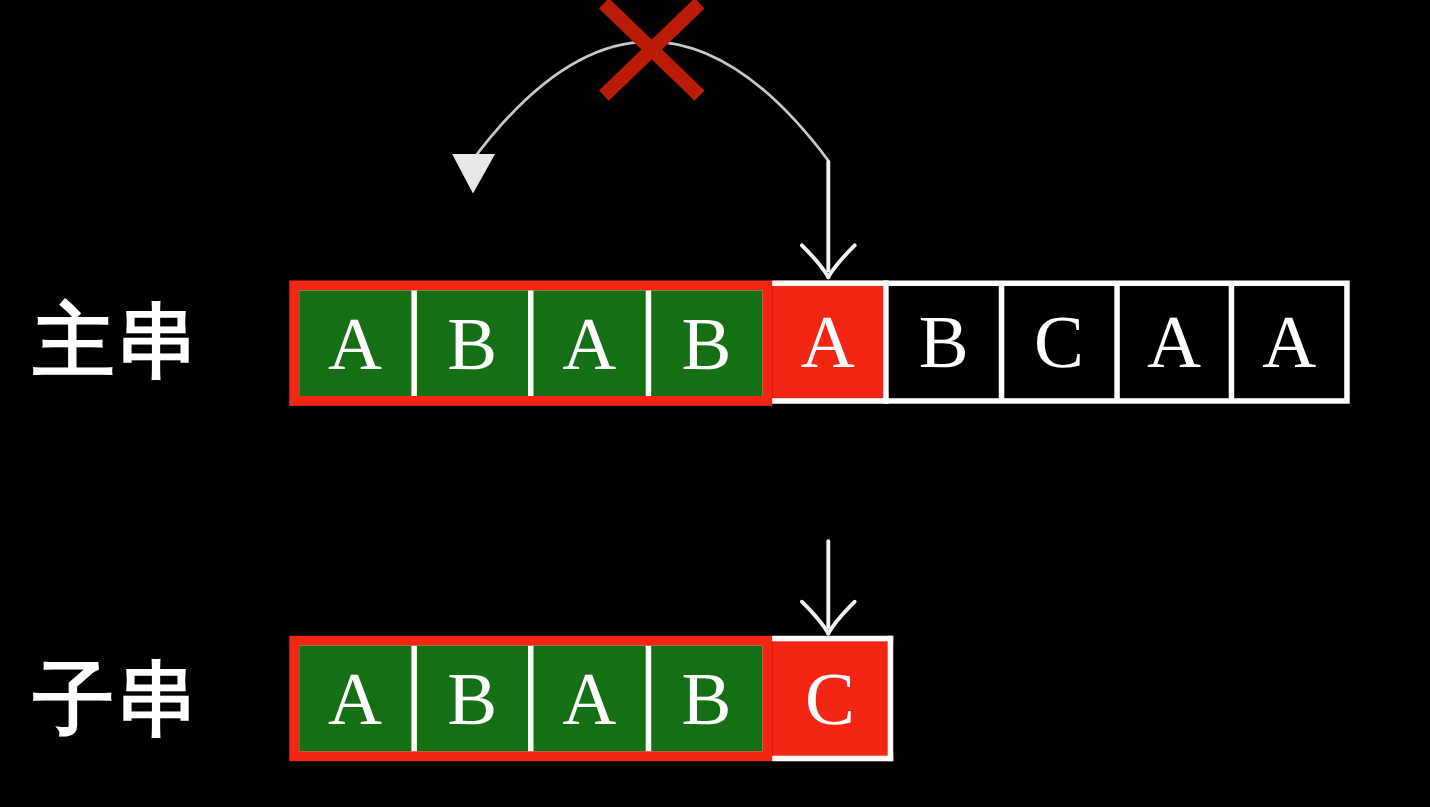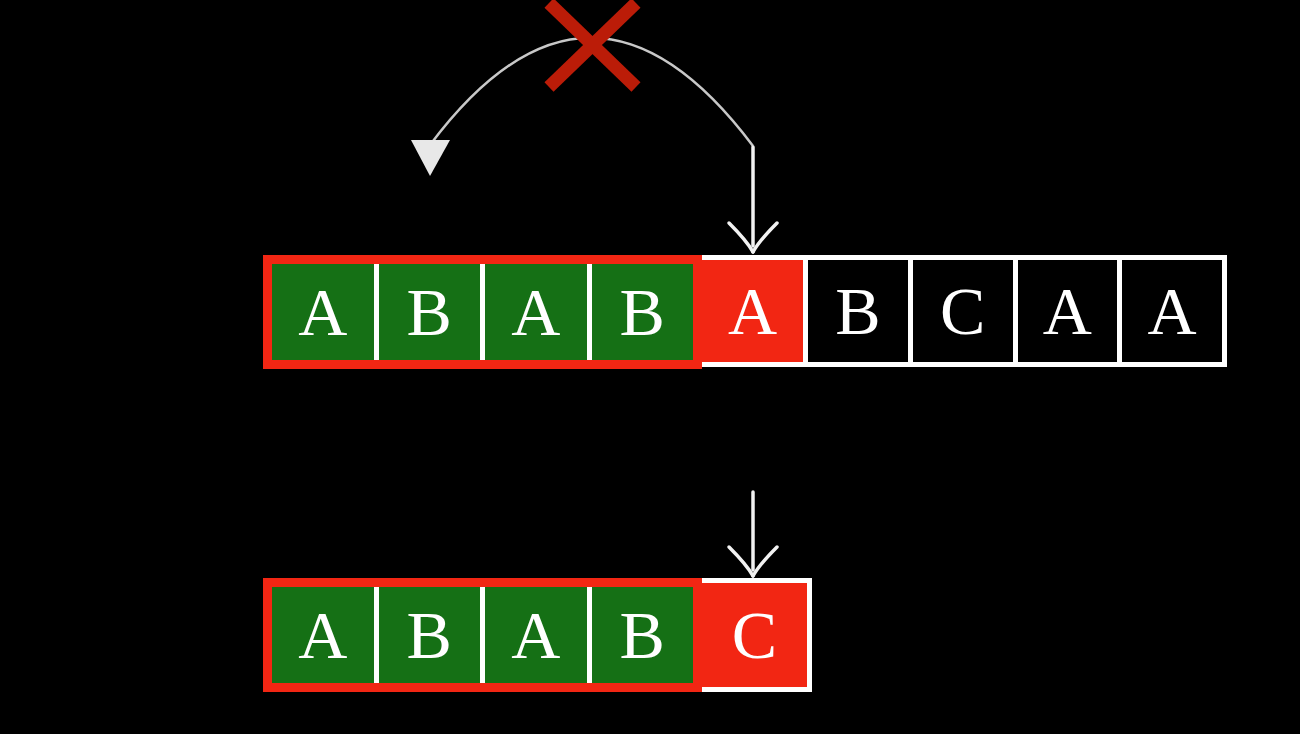--- a/index.html
+++ b/index.html
@@ -74,20 +74,22 @@
       <path d="M777,223 Q759,241 753,252"></path>
     </g>
 
     <g stroke="#f2f2f2" stroke-width="3.5" fill="none" stroke-linecap="round">
       <line x1="753" y1="492" x2="753" y2="570"></line>
       <path d="M729,547 Q747,565 753,576"></path>
       <path d="M777,547 Q759,565 753,576"></path>
     </g>
   </svg>
 
+  <div class="row-label label-main">主串</div>
+  <div class="row-label label-sub">子串</div>
 
   <div class="matched-box matched-main">
     <div class="inner">
       <div class="cell green-cell">A</div>
       <div class="cell green-cell">B</div>
       <div class="cell green-cell">A</div>
       <div class="cell green-cell">B</div>
     </div>
   </div>
 

